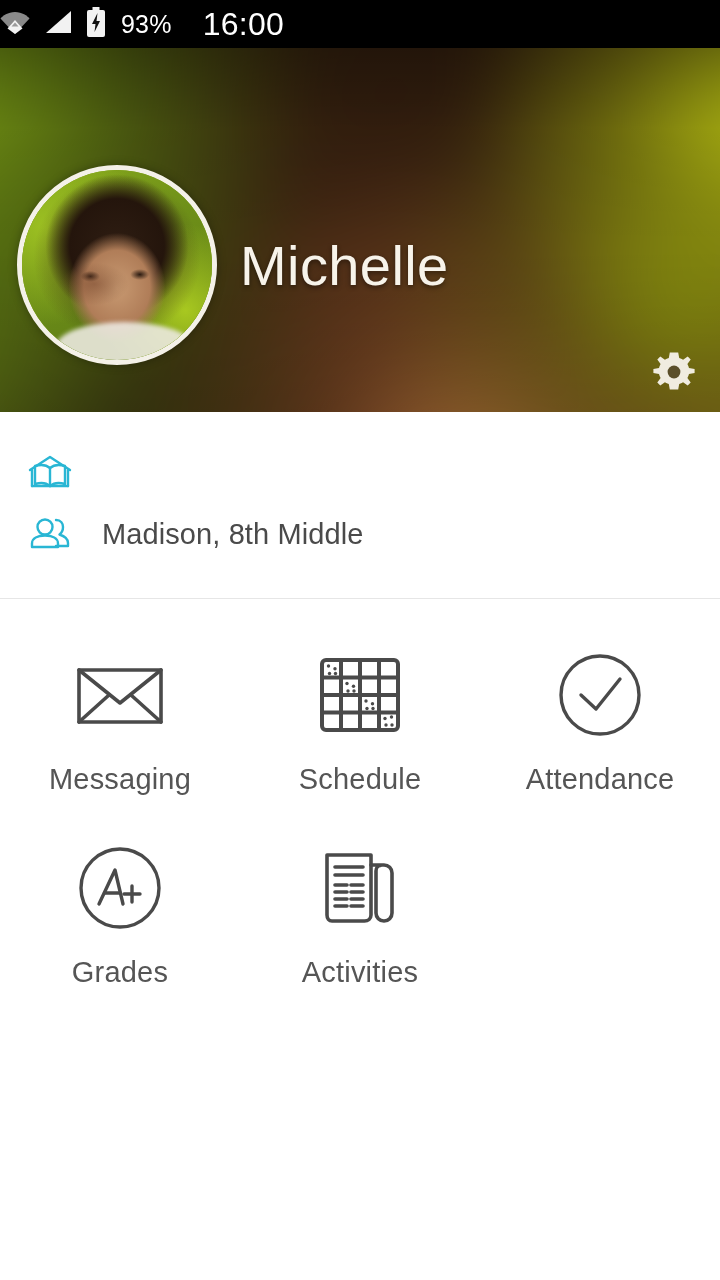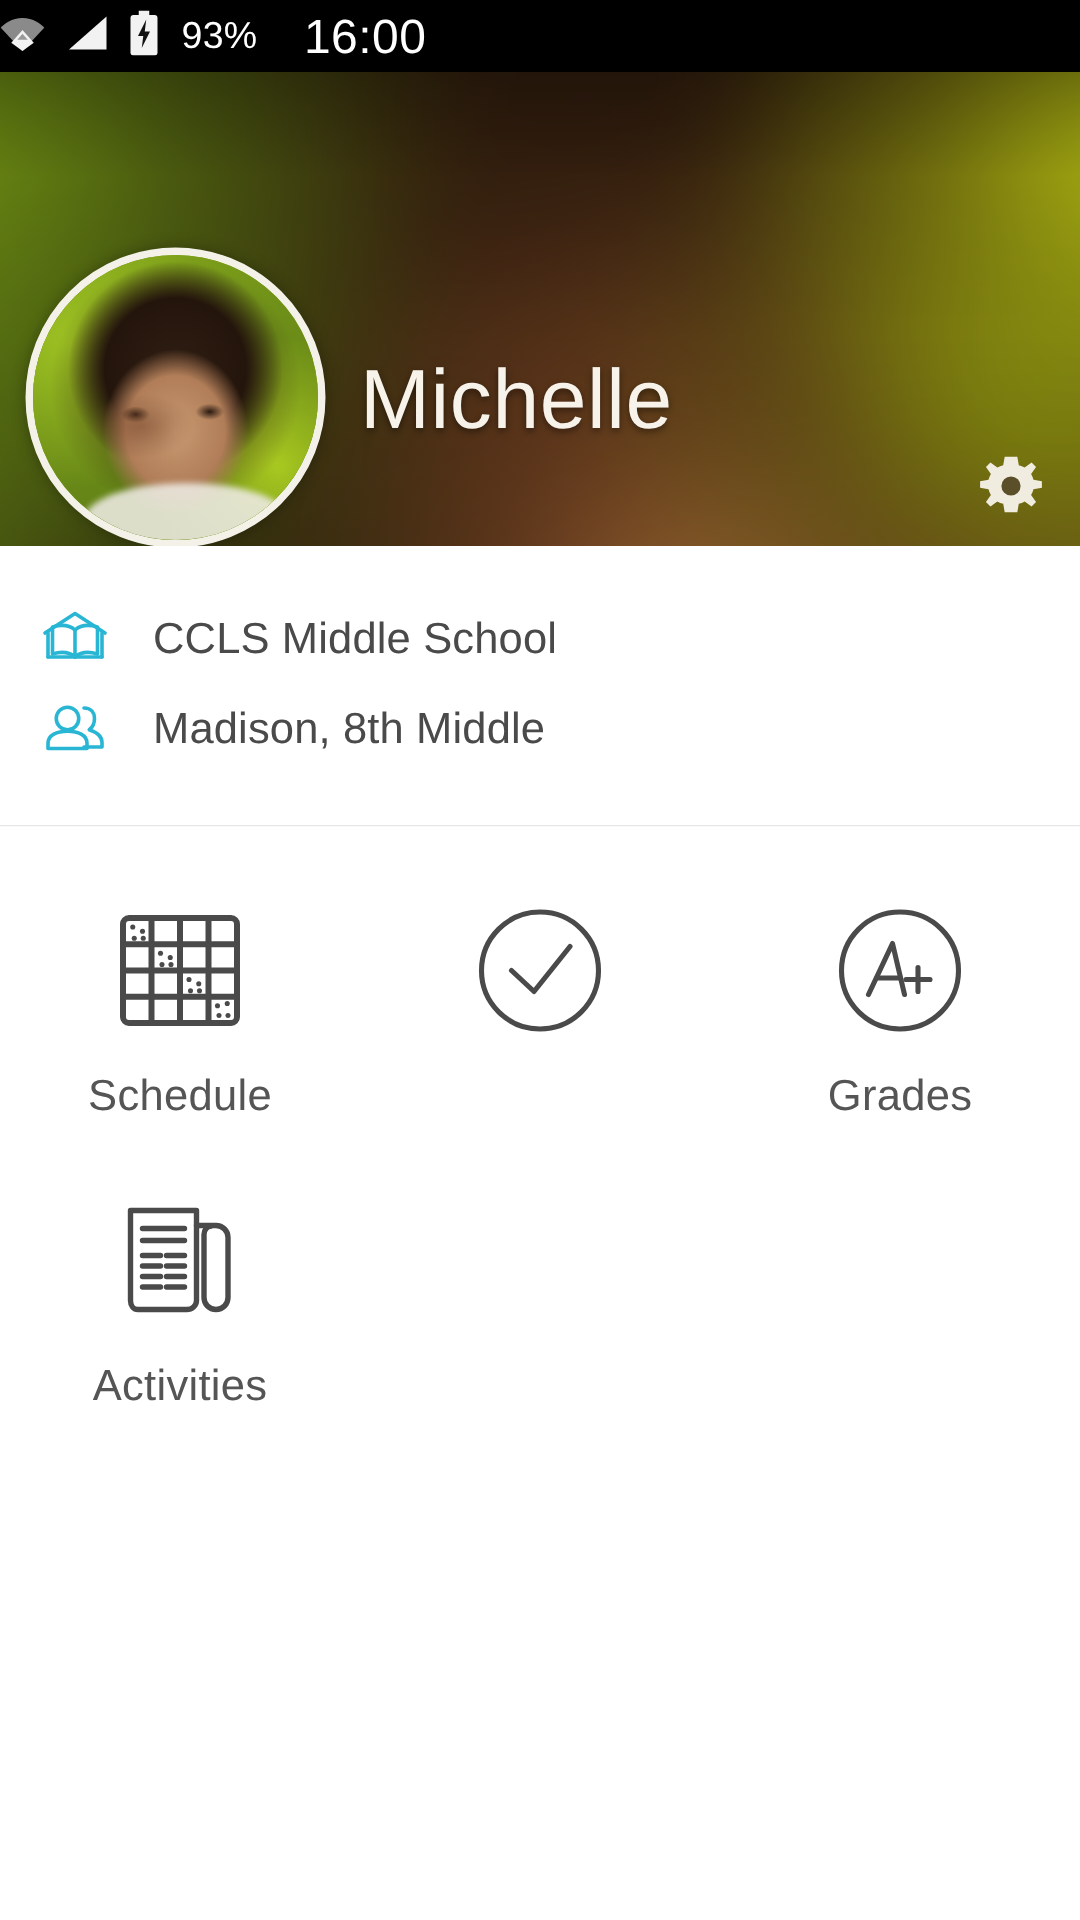--- a/index.html
+++ b/index.html
@@ -32,21 +32,21 @@
     margin-left:2px;
   }
   .sb-clock {
     color:#ffffff; font-size:32px; letter-spacing:0.3px;
     margin-left:18px;
   }
 
   
   .hero {
     position:relative;
-    width:100%; height:316px;
+    width:100%; height:364px;
     overflow:hidden;
     background:#3a2a14;
   }
   
   .hero-bg {
     position:absolute; inset:-60px;
     background:
       radial-gradient(circle at 92% 26%, rgba(186,196,18,0.95) 0%, rgba(150,160,14,0.55) 14%, rgba(0,0,0,0) 30%),
       radial-gradient(circle at 83% 64%, rgba(122,134,10,0.85) 0%, rgba(90,100,8,0.4) 16%, rgba(0,0,0,0) 34%),
       radial-gradient(circle at 6% 22%, rgba(124,160,20,0.95) 0%, rgba(88,120,16,0.6) 18%, rgba(0,0,0,0) 38%),
@@ -236,41 +236,53 @@
             <path d="M4 16 L24 3 L44 16"></path>
             <path d="M6 16 L6 32"></path>
             <path d="M42 16 L42 32"></path>
             <path d="M24 14 C20 10.5 14 10.5 9 12 L9 30 C14 28.5 20 28.5 24 32"></path>
             <path d="M24 14 C28 10.5 34 10.5 39 12 L39 30 C34 28.5 28 28.5 24 32"></path>
             <path d="M24 14 L24 32"></path>
             <path d="M6 32 L42 32"></path>
           </g>
         </svg>
       </span>
-      <span class="info-text">CCLS Middle School</span>
     </div>
 
     <div class="info-row">
       <span class="info-icon">
         <svg width="48" height="40" viewBox="0 0 48 40">
           <g fill="none" stroke="#29b6d4" stroke-width="2.4" stroke-linejoin="round" stroke-linecap="round">
             <path d="M30 6 C35 6 37 9.5 37 13 C37 16.5 35.5 19 33.5 20.5 C38 22 42 24.5 42 29 L42 32 L30 32"></path>
             <circle cx="19" cy="13" r="7.5"></circle>
             <path d="M6 33 L6 29.5 C6 24 12 21.5 19 21.5 C26 21.5 32 24 32 29.5 L32 33 Z"></path>
           </g>
         </svg>
       </span>
       <span class="info-text">Madison, 8th Middle</span>
     </div>
   </div>
 
   <div class="divider"></div>
 
   <div class="grid">
 
+    <div class="tile">
+      <span class="tile-icon">
+        <svg width="92" height="70" viewBox="0 0 92 70">
+          <g fill="none" stroke="#4a4a4a" stroke-width="3.6" stroke-linejoin="round" stroke-linecap="round">
+            <rect x="5" y="10" width="82" height="52"></rect>
+            <path d="M5 10 L46 43 L87 10"></path>
+            <path d="M5 62 L35 35"></path>
+            <path d="M87 62 L57 35"></path>
+          </g>
+        </svg>
+      </span>
+      <span class="tile-label">Messaging</span>
+    </div>
 
     <div class="tile">
       <span class="tile-icon">
         <svg width="92" height="82" viewBox="0 0 92 82">
           <g fill="none" stroke="#4a4a4a" stroke-width="4" stroke-linejoin="round">
             <rect x="8" y="6" width="76" height="70" rx="4"></rect>
             <path d="M27 6 L27 76 M46 6 L46 76 M65 6 L65 76"></path>
             <path d="M8 23.5 L84 23.5 M8 41 L84 41 M8 58.5 L84 58.5"></path>
           </g>
           <g fill="#4a4a4a">
@@ -298,20 +310,21 @@
 
     <div class="tile">
       <span class="tile-icon">
         <svg width="92" height="88" viewBox="0 0 92 88">
           <g fill="none" stroke="#4a4a4a" stroke-width="3.4" stroke-linecap="round" stroke-linejoin="round">
             <circle cx="46" cy="44" r="39"></circle>
             <path d="M27 44 L42 58 L66 28"></path>
           </g>
         </svg>
       </span>
+      <span class="tile-label">Attendance</span>
     </div>
 
     <div class="tile">
       <span class="tile-icon">
         <svg width="92" height="88" viewBox="0 0 92 88">
           <circle cx="46" cy="44" r="39" fill="none" stroke="#4a4a4a" stroke-width="3.4"></circle>
           <g fill="none" stroke="#4a4a4a" stroke-width="3.4" stroke-linecap="round" stroke-linejoin="round">
             <path d="M25 60 L41 26 L49 60"></path>
             <path d="M30.5 49 L46 49"></path>
             <path d="M58 42 L58 58 M50 50 L66 50"></path>

